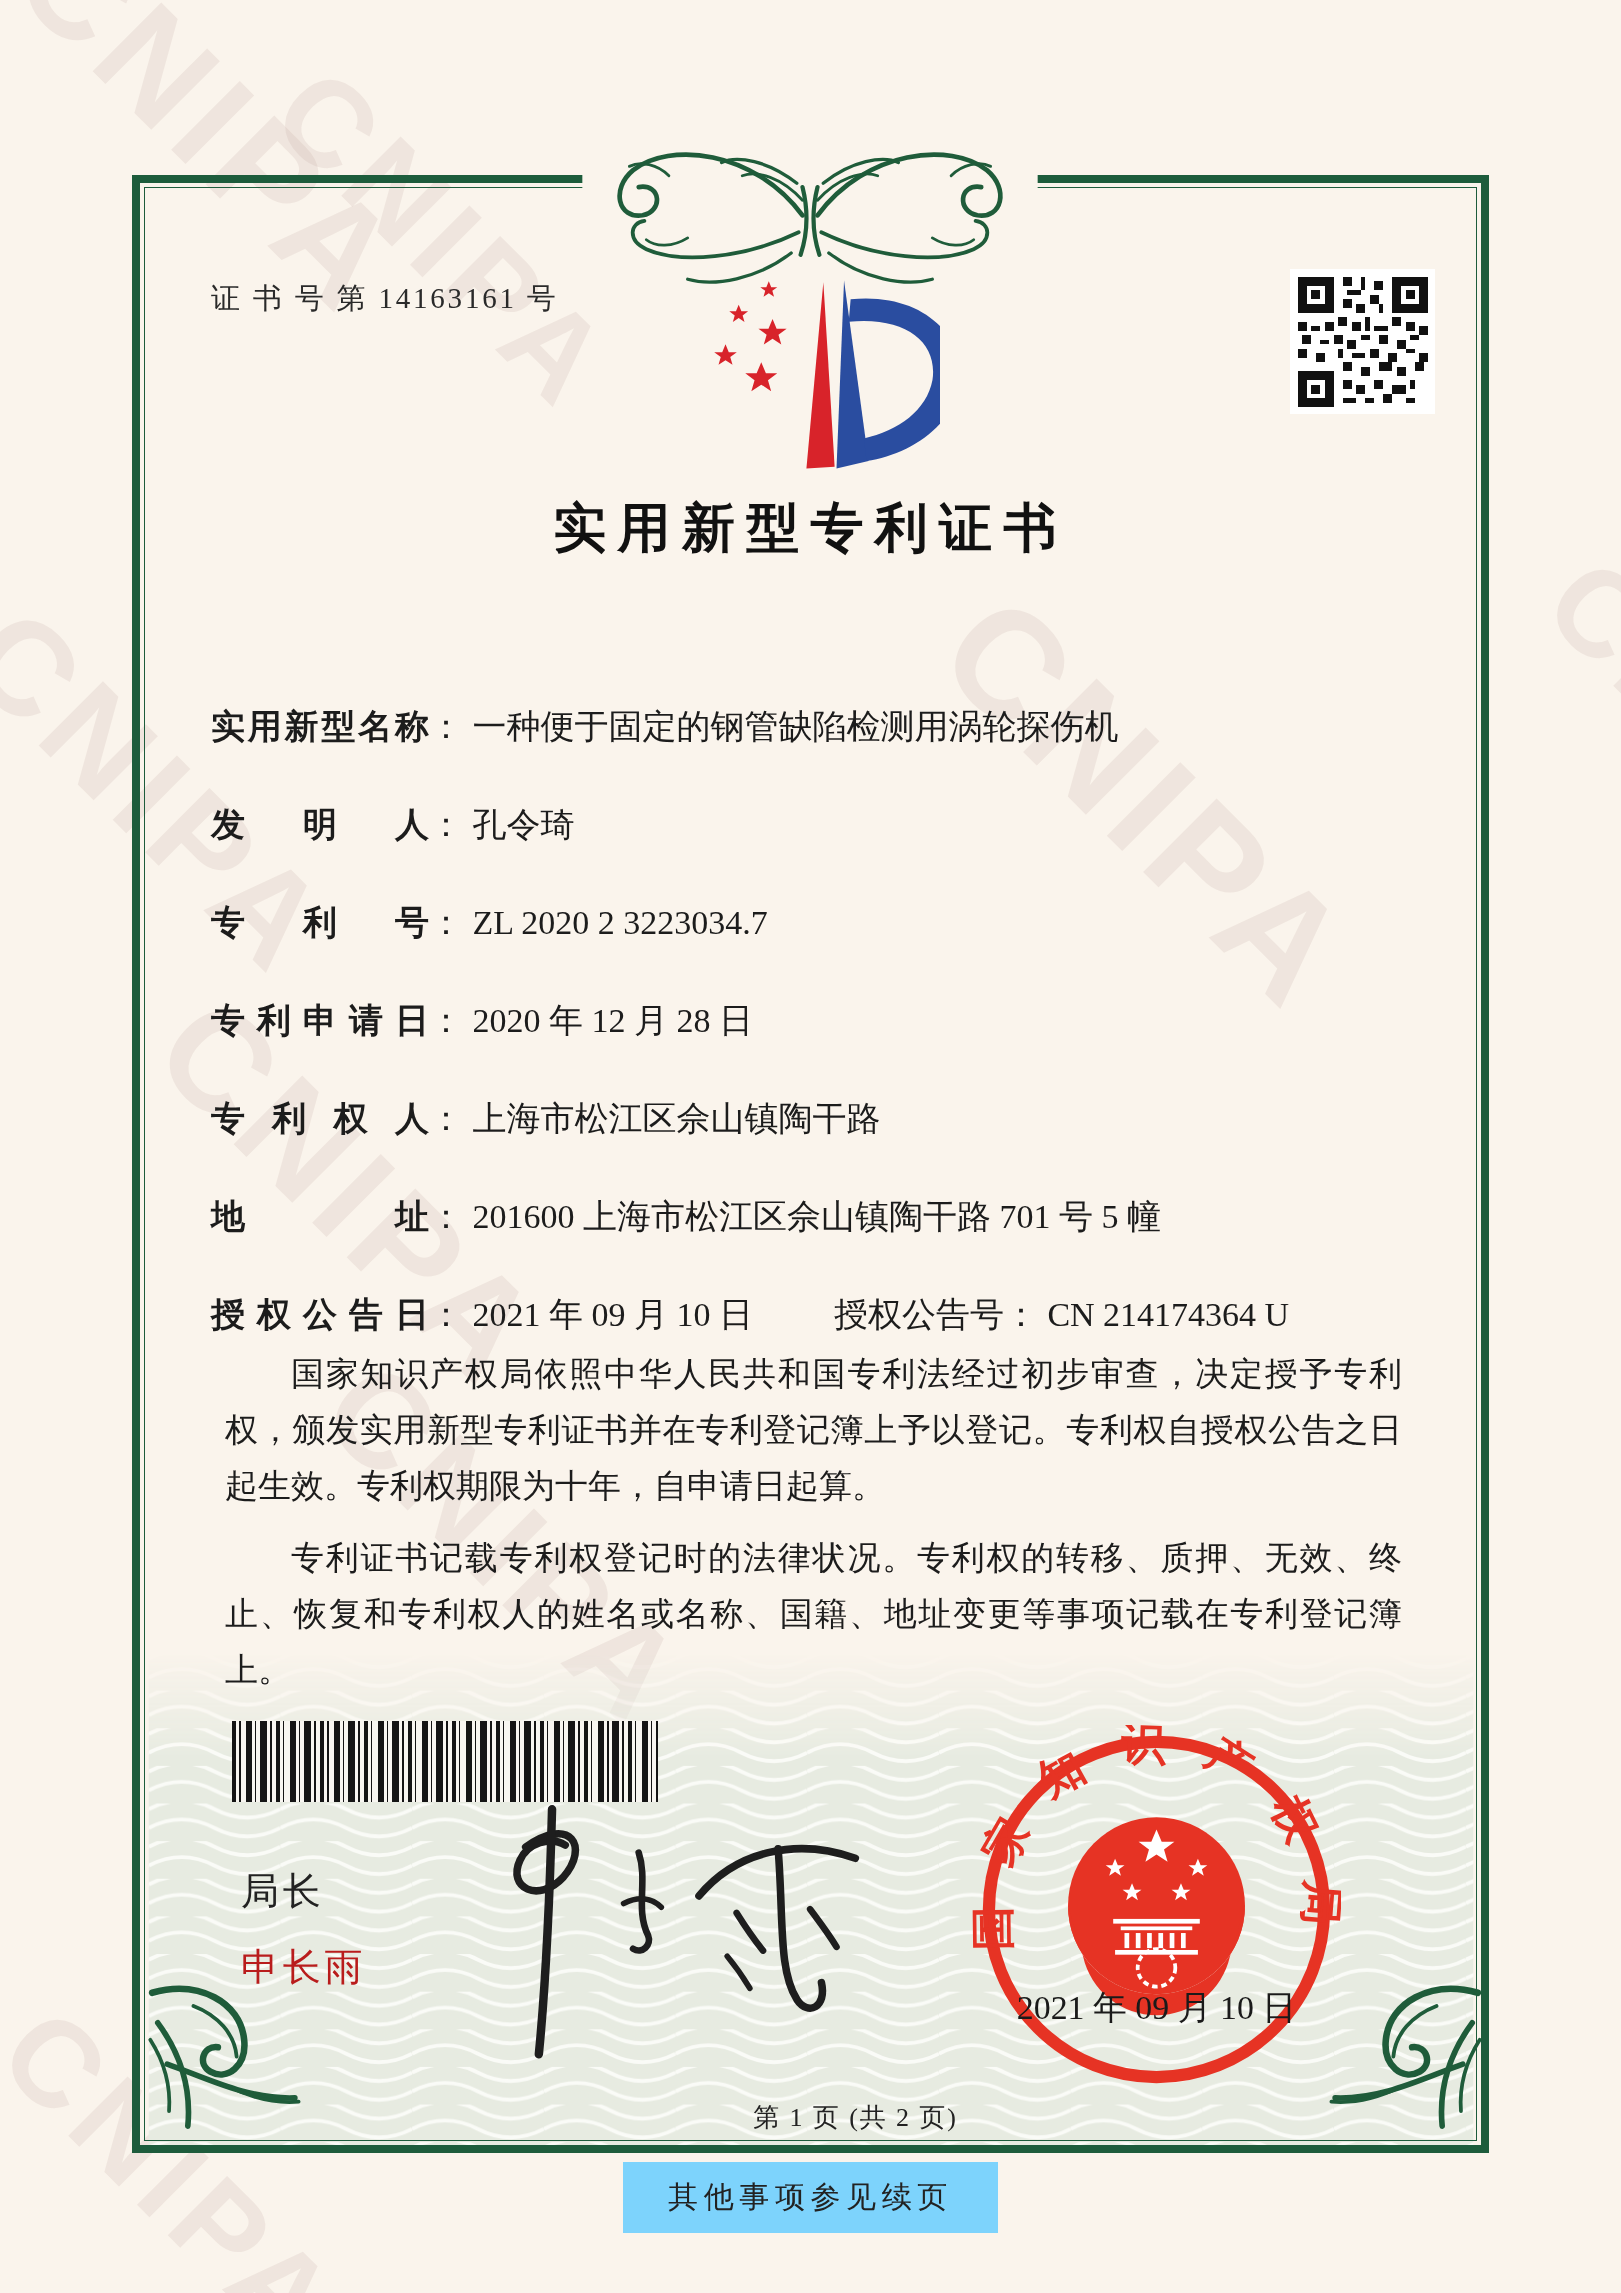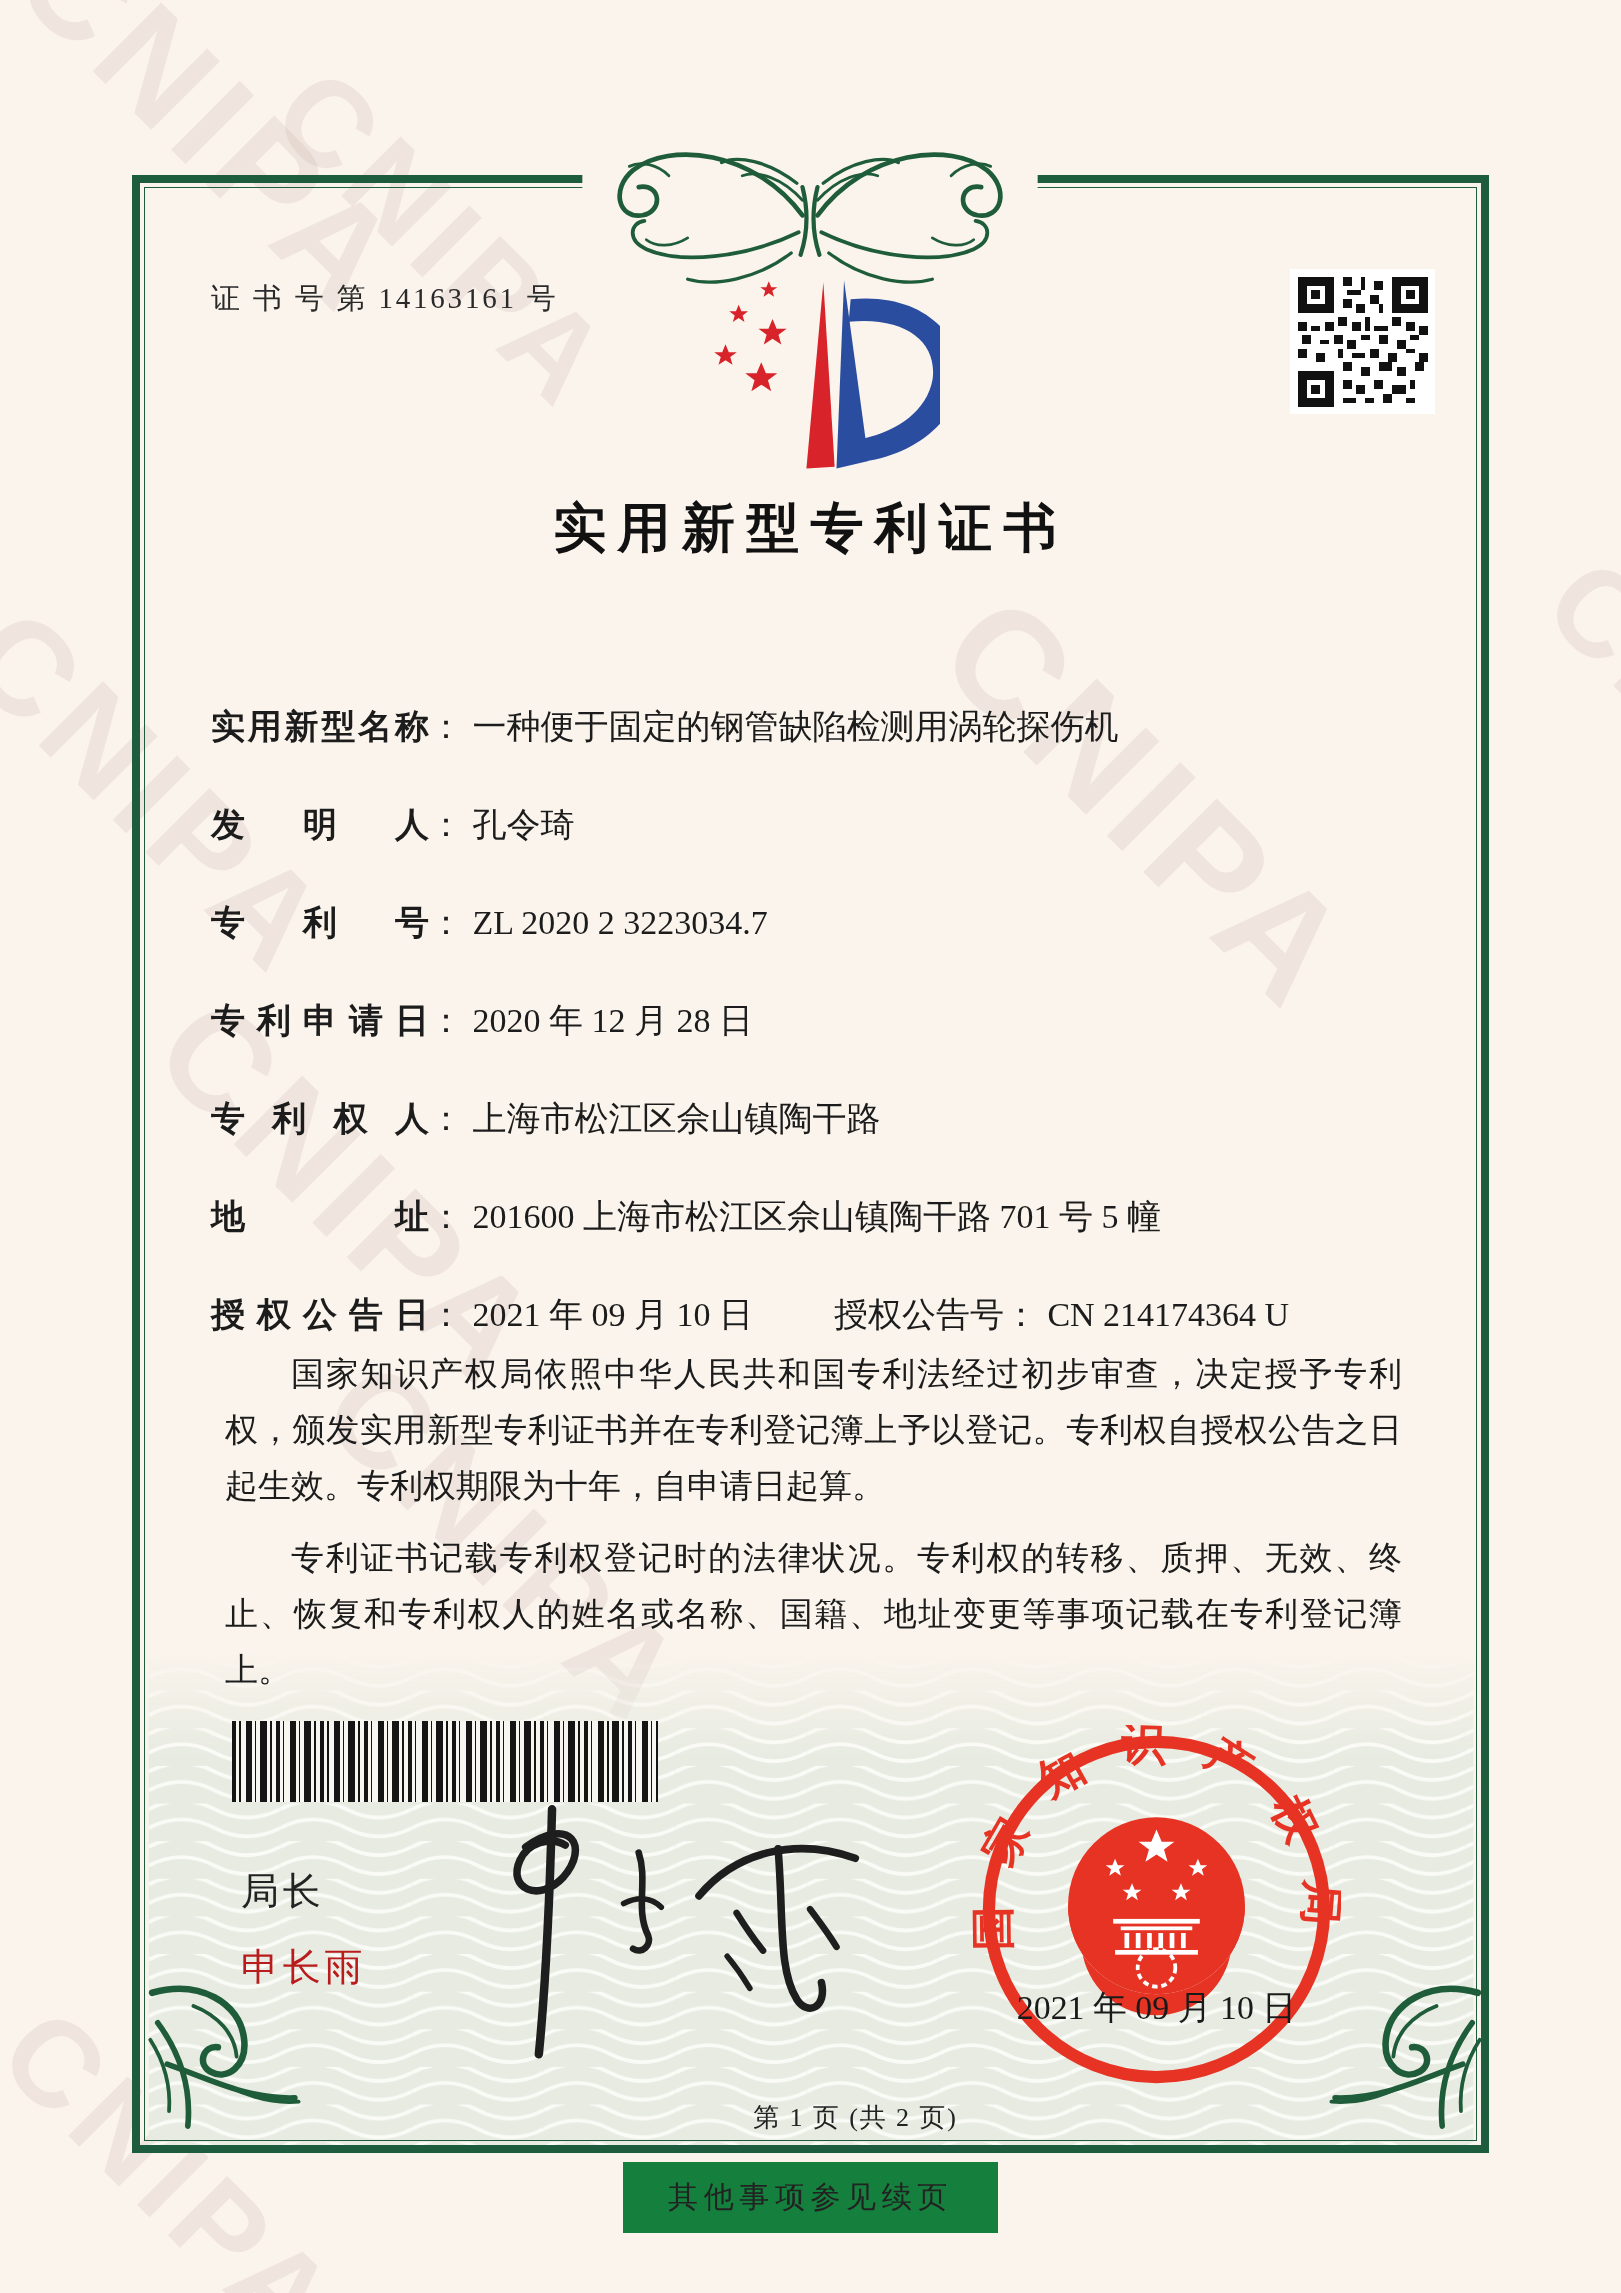--- a/index.html
+++ b/index.html
@@ -120,21 +120,21 @@
     position:absolute;left:0;top:2100px;width:100%;
     text-align:center;font-size:26px;color:#222;z-index:5;
     letter-spacing:1.9px;
     padding-left:45px;
   }
   .continuation{
     position:absolute;left:0;top:2162px;width:100%;
     text-align:center;z-index:5;
   }
   .continuation span{
-    display:inline-block;background:#15803d;
+    display:inline-block;background:#7dd3fc;
     padding:15px 45px;font-size:30px;color:#222;
     letter-spacing:5.6px;
   }
 </style>
 </head>
 <body>
 
 <div class="page">
 
   <div class="wm" style="left:-28px;top:38px;font-size:141px;">CNIPA</div>

